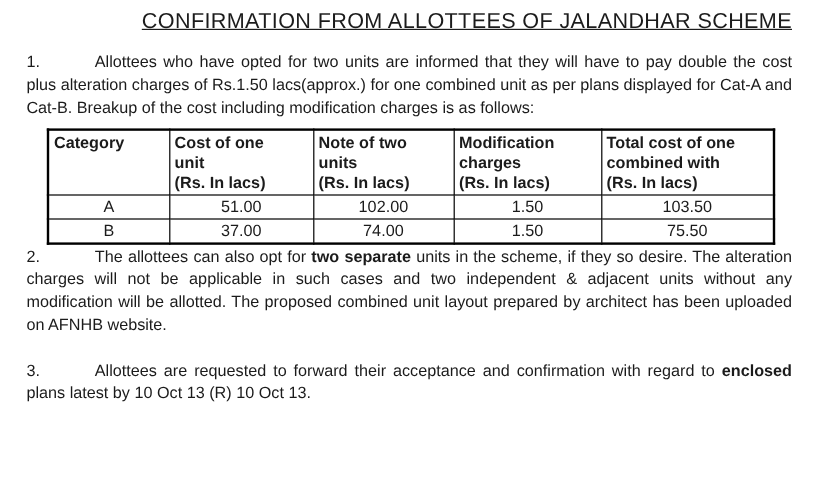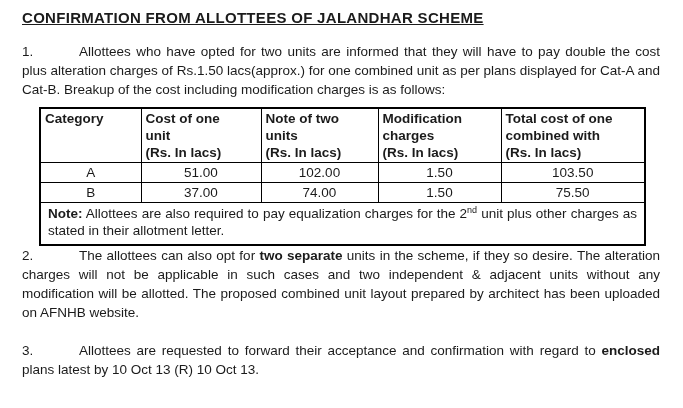--- a/index.html
+++ b/index.html
@@ -9,23 +9,23 @@
     background: #ffffff;
     color: #1b1b1b;
     font-family: "Liberation Sans", "DejaVu Sans", sans-serif;
     font-size: 13.5px;
     line-height: 19px;
     box-sizing: border-box;
     padding: 8px 23px 0 22px;
     overflow: hidden;
   }
   .title {
-    text-align: left;
-    font-weight: bold;
-    font-size: 15px;
+    text-align: right;
+    font-weight: normal;
+    font-size: 18px;
     line-height: 19px;
     letter-spacing: 0.3px;
   }
   .title .tline { text-decoration: underline; }
   .para {
     text-align: justify;
     margin: 0;
   }
   .para-1 { margin-top: 15px; }
   .para-2 { }
@@ -124,21 +124,18 @@
       <td class="num-cell">1.50</td>
       <td class="num-cell">103.50</td>
     </tr>
     <tr>
       <td class="num-cell">B</td>
       <td class="num-cell">37.00</td>
       <td class="num-cell">74.00</td>
       <td class="num-cell">1.50</td>
       <td class="num-cell">75.50</td>
     </tr>
-    <tr>
-      <td class="note-cell" colspan="5"><span class="bold">Note:</span><span> Allottees are also required to pay equalization charges for the 2</span><sup>nd</sup><span> unit plus other charges as stated in their allotment letter.</span></td>
-    </tr>
   </tbody>
 </table>
 
 <p class="para para-2"><span class="pnum">2.</span><span>The allottees can also opt for </span><span class="bold">two separate</span><span> units in the scheme, if they so desire. The alteration charges will not be applicable in such cases and two independent &amp; adjacent units without any modification will be allotted. The proposed combined unit layout prepared by architect has been uploaded on AFNHB website.</span></p>
 
 <p class="para para-3"><span class="pnum">3.</span><span>Allottees are requested to forward their acceptance and confirmation with regard to </span><span class="bold">enclosed</span><span> plans latest by 10 Oct 13 (R) 10 Oct 13.</span></p>
 
 </body></html>

